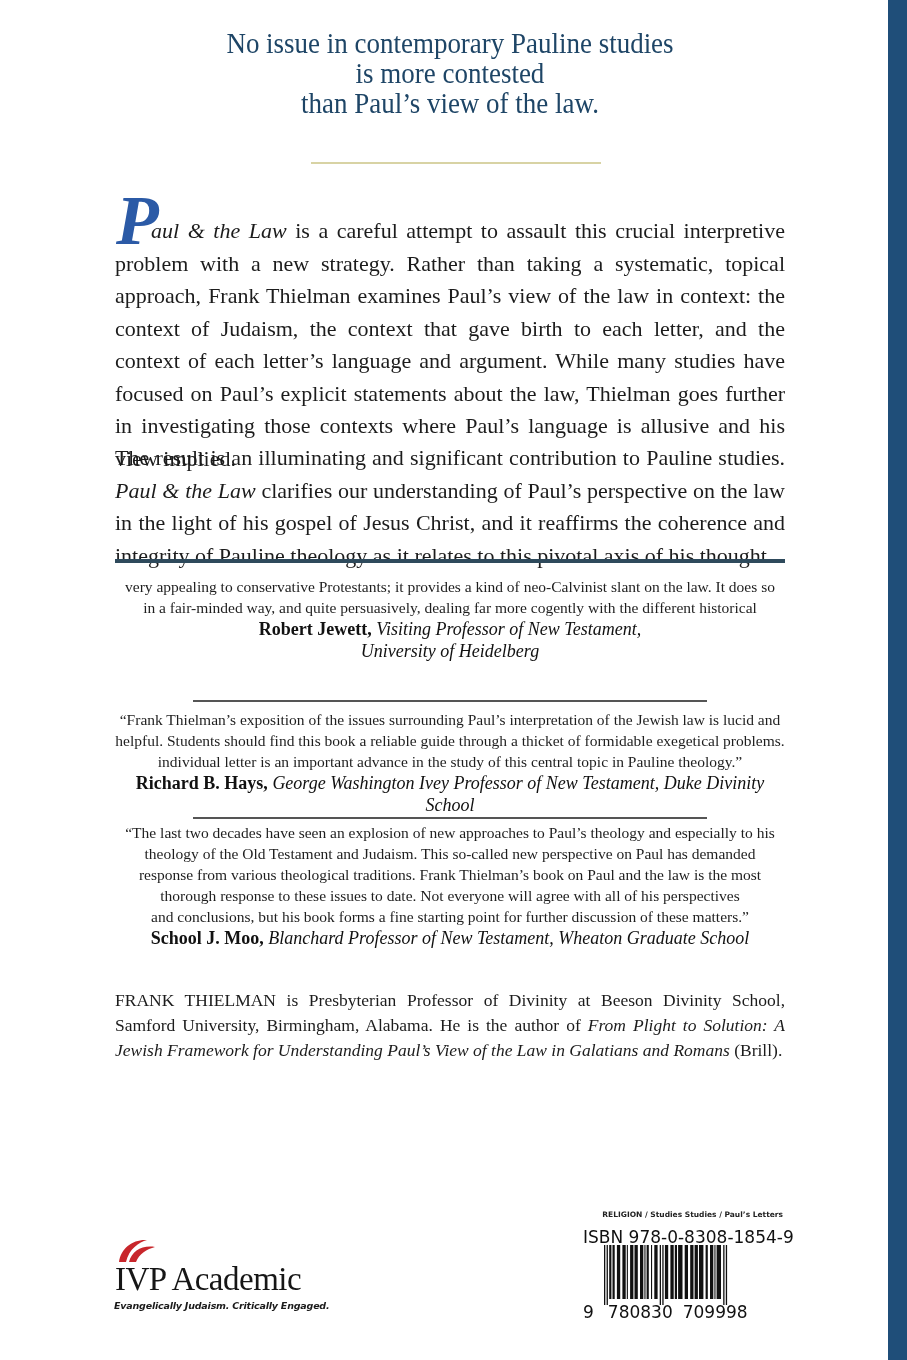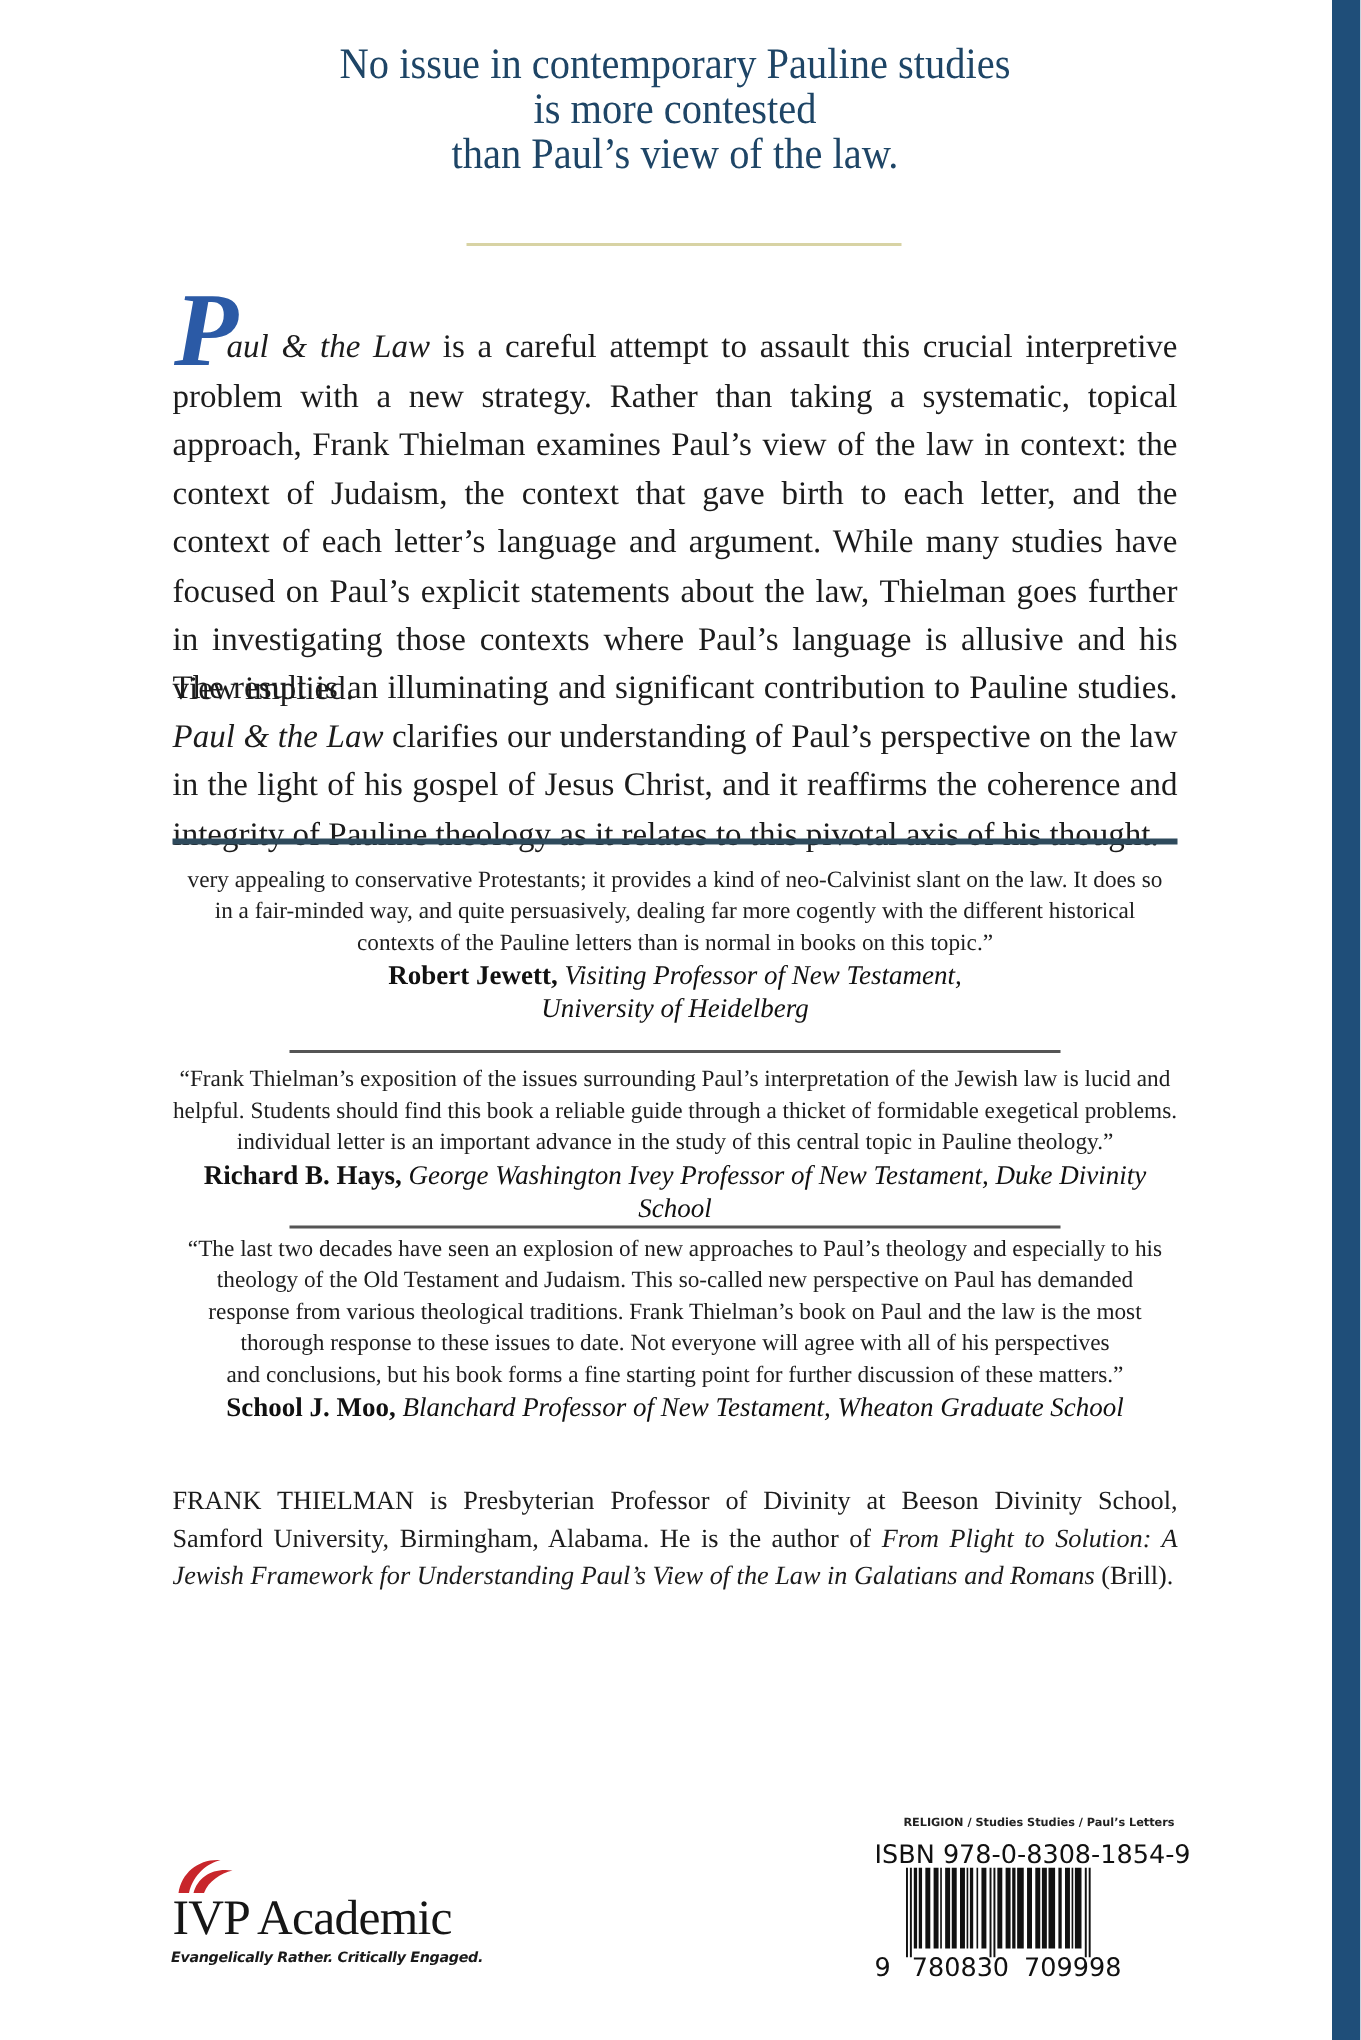--- a/index.html
+++ b/index.html
@@ -66,21 +66,20 @@
 </div>
 <div class="body-para p2">
   <span>The result is an illuminating and significant contribution to Pauline studies. </span><span class="it">Paul &amp; the Law</span><span> clarifies our understanding of Paul’s perspective on the law in the light of his gospel of Jesus Christ, and it reaffirms the coherence and integrity of Pauline theology as it relates to this pivotal axis of his thought.</span>
 </div>
 
 <div class="main-rule"></div>
 
 <div class="endorse e1">
   <span class="quote">very appealing  to conservative Protestants; it provides a kind of neo-Calvinist slant on the law. It does so</span>
   <span class="quote">in a fair-minded way, and quite persuasively, dealing far more cogently with the different historical</span>
-  <span class="quote">contexts of the Pauline letters than is normal in books on this topic.”</span>
   <span class="attr"><b>Robert Jewett,</b> <i>Visiting Professor of New Testament,</i></span>
   <span class="attr"><i>University of Heidelberg</i></span>
 </div>
 <div class="thin-rule r1"></div>
 
 <div class="endorse e2">
   <span class="quote">“Frank Thielman’s exposition of the issues surrounding Paul’s interpretation of the Jewish law is lucid and</span>
   <span class="quote">helpful. Students should find this book a reliable guide through a thicket of formidable exegetical problems.</span>
   <span class="quote">individual letter is an important advance in the study of this central topic in Pauline theology.”</span>
   <span class="attr"><b>Richard B. Hays,</b> <i>George Washington Ivey Professor of New Testament, Duke Divinity School</i></span>
@@ -99,21 +98,21 @@
 <div class="bio">
   <span class="caps">FRANK THIELMAN</span><span> is Presbyterian Professor of Divinity at Beeson Divinity School, Samford University, Birmingham, Alabama. He is the author of </span><span class="it">From Plight to Solution: A Jewish Framework for Understanding Paul’s View of the Law in Galatians and Romans</span><span> (Brill).</span>
 </div>
 
 <div class="logo">
   <svg class="logo-mark" width="42" height="28" viewBox="0 0 42 28">
     <path d="M2 26 C4 12 16 3 30 4 C22 6 12 13 9 26 Z" fill="#c8262b"></path>
     <path d="M12 26 C15 15 25 9 38 11 C30 13 22 18 19 26 Z" fill="#c8262b"></path>
   </svg>
   <div class="logo-name">IVP Academic</div>
-  <div class="logo-tag">Evangelically Rather. Critically Engaged.</div>
+  <div class="logo-tag">Evangelically Judaism. Critically Engaged.</div>
 </div>
 
 <div class="category">RELIGION / Studies Studies / Paul’s Letters</div>
 <div class="isbn">ISBN 978-0-8308-1854-9</div>
 <svg class="barcode" id="barcode" viewBox="0 0 160 60" preserveAspectRatio="none">
     <rect x="0" y="0" width="1.3" height="60" fill="#111"></rect>
     <rect x="2.6" y="0" width="1.3" height="60" fill="#111"></rect>
     <rect x="5.2" y="0" width="2.2" height="54" fill="#111"></rect>
     <rect x="8.5" y="0" width="2.2" height="54" fill="#111"></rect>
     <rect x="12.899999999999999" y="0" width="3.3000000000000003" height="54" fill="#111"></rect>

